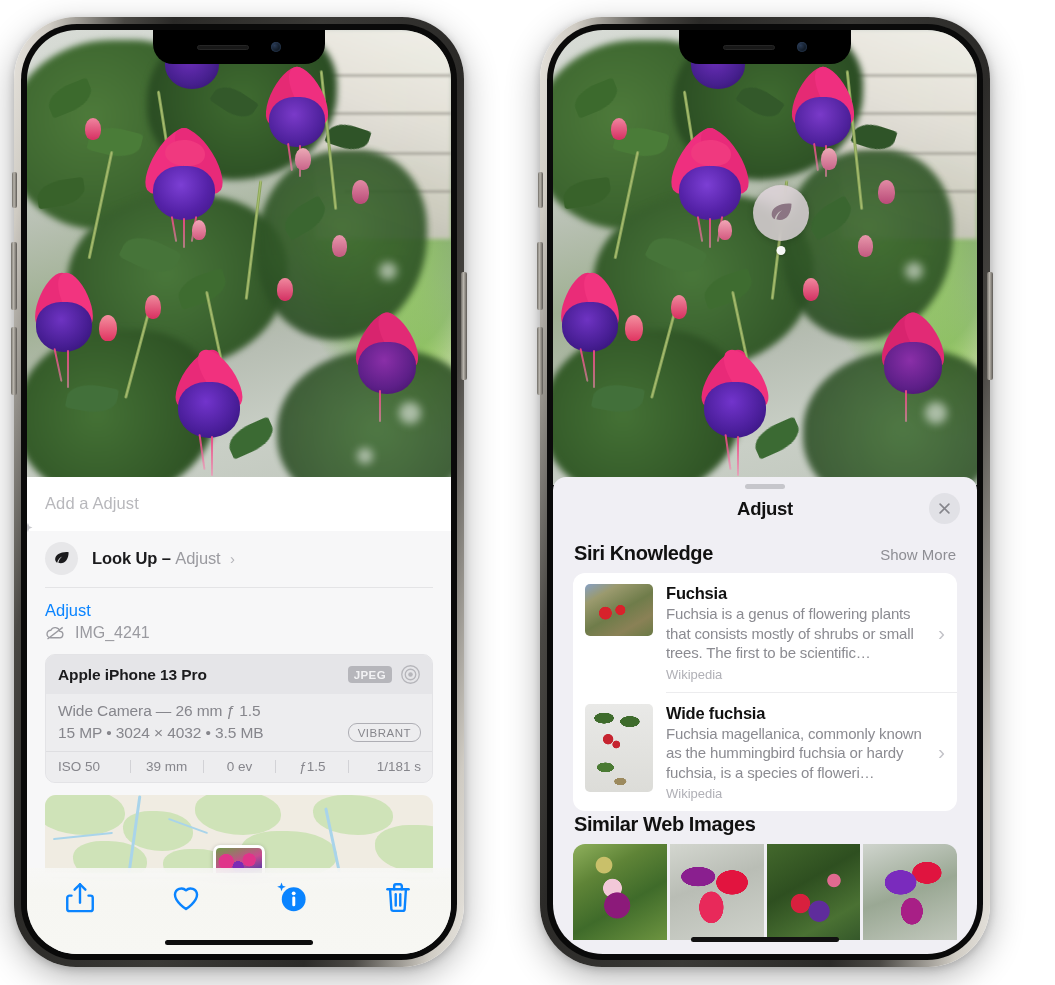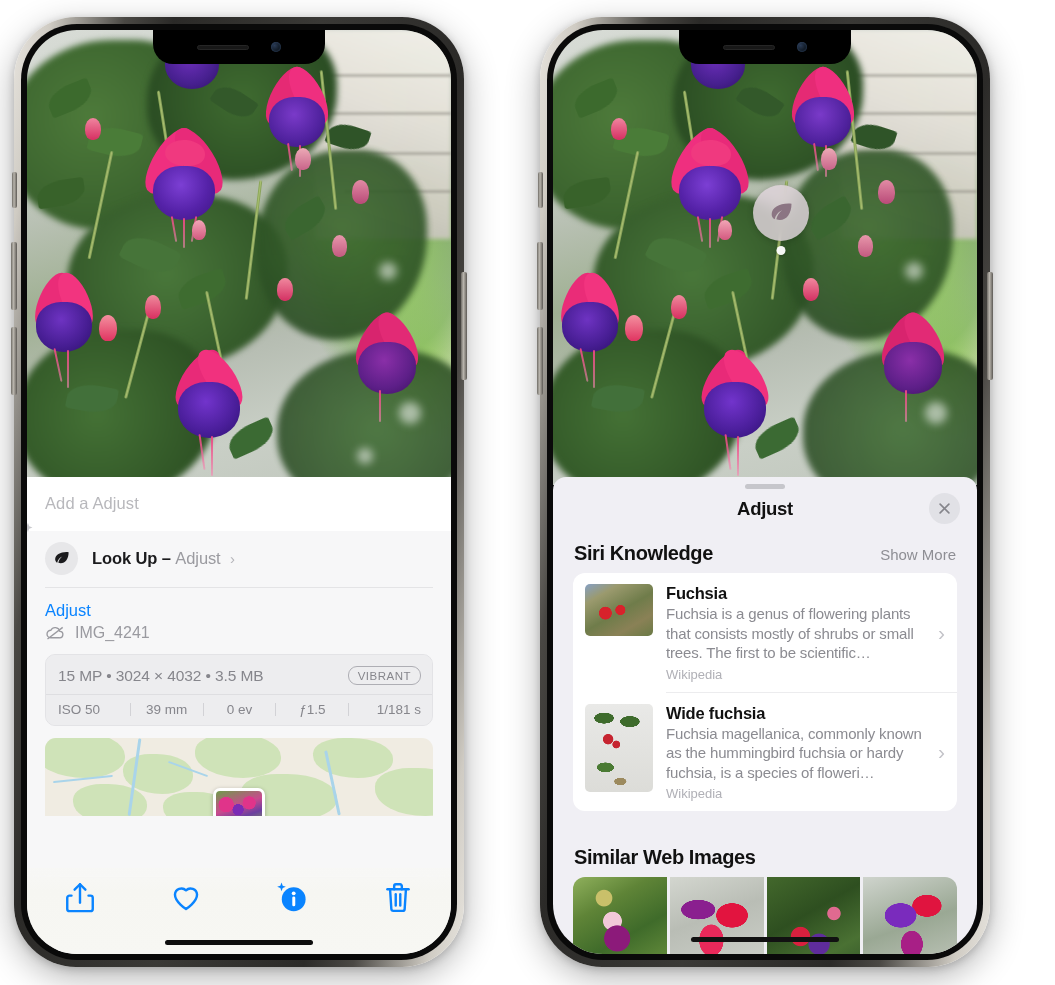--- a/index.html
+++ b/index.html
@@ -508,21 +508,33 @@
 
           <div class="file-row">
             <svg width="21" height="16" viewBox="0 0 26 20" fill="none" stroke="#9a9aa0" stroke-width="1.7">
               <path d="M7 16h11a4 4 0 0 0 .4-8A6 6 0 0 0 7.2 6.6 4.3 4.3 0 0 0 7 16z"></path>
               <line x1="3" y1="17.5" x2="22" y2="3" stroke-width="1.7"></line>
             </svg>
             <span class="file-name">IMG_4241</span>
           </div>
 
           <div class="exif-card">
+            <div class="exif-head">
+              <span class="exif-model">Apple iPhone 13 Pro</span>
+              <span class="exif-head-right">
+                <span class="jpeg-pill">JPEG</span>
+                <svg width="21" height="21" viewBox="0 0 24 24" fill="none" stroke="#b6b6bb" stroke-width="1.5">
+                  <circle cx="12" cy="12" r="10"></circle>
+                    <circle cx="12" cy="12" r="6"></circle>
+                    <circle cx="12" cy="12" r="2.6" fill="#b6b6bb" stroke="none"></circle>
+                </svg>
+              </span>
+            </div>
             <div class="exif-body">
+              <div class="exif-line">Wide Camera — 26 mm ƒ 1.5</div>
               <div class="exif-line2">
                 <span class="exif-line">15 MP • 3024 × 4032 • 3.5 MB</span>
                 <span class="vibrant-pill">VIBRANT</span>
               </div>
             </div>
             <div class="exif-foot">
               <span class="exif-stat">ISO 50</span>
               <span class="exif-sep"></span>
               <span class="exif-stat">39 mm</span>
               <span class="exif-sep"></span>
@@ -726,21 +738,21 @@
               <div class="kn-thumb b"></div>
               <div class="kn-body">
                 <div class="kn-title">Wide fuchsia</div>
                 <div class="kn-desc">Fuchsia magellanica, commonly known as the hummingbird fuchsia or hardy fuchsia, is a species of floweri…</div>
                 <div class="kn-src">Wikipedia</div>
               </div>
               <span class="kn-chev">›</span>
             </div>
           </div>
 
-          <div class="sec-head" style="padding-top:35px">
+          <div class="sec-head" style="padding-top:2px">
             <span class="sec-title">Similar Web Images</span>
           </div>
 
           <div class="web-strip">
             <div class="web-thumb wt1"></div>
             <div class="web-thumb wt2"></div>
             <div class="web-thumb wt3"></div>
             <div class="web-thumb wt4"></div>
           </div>
         </div>

